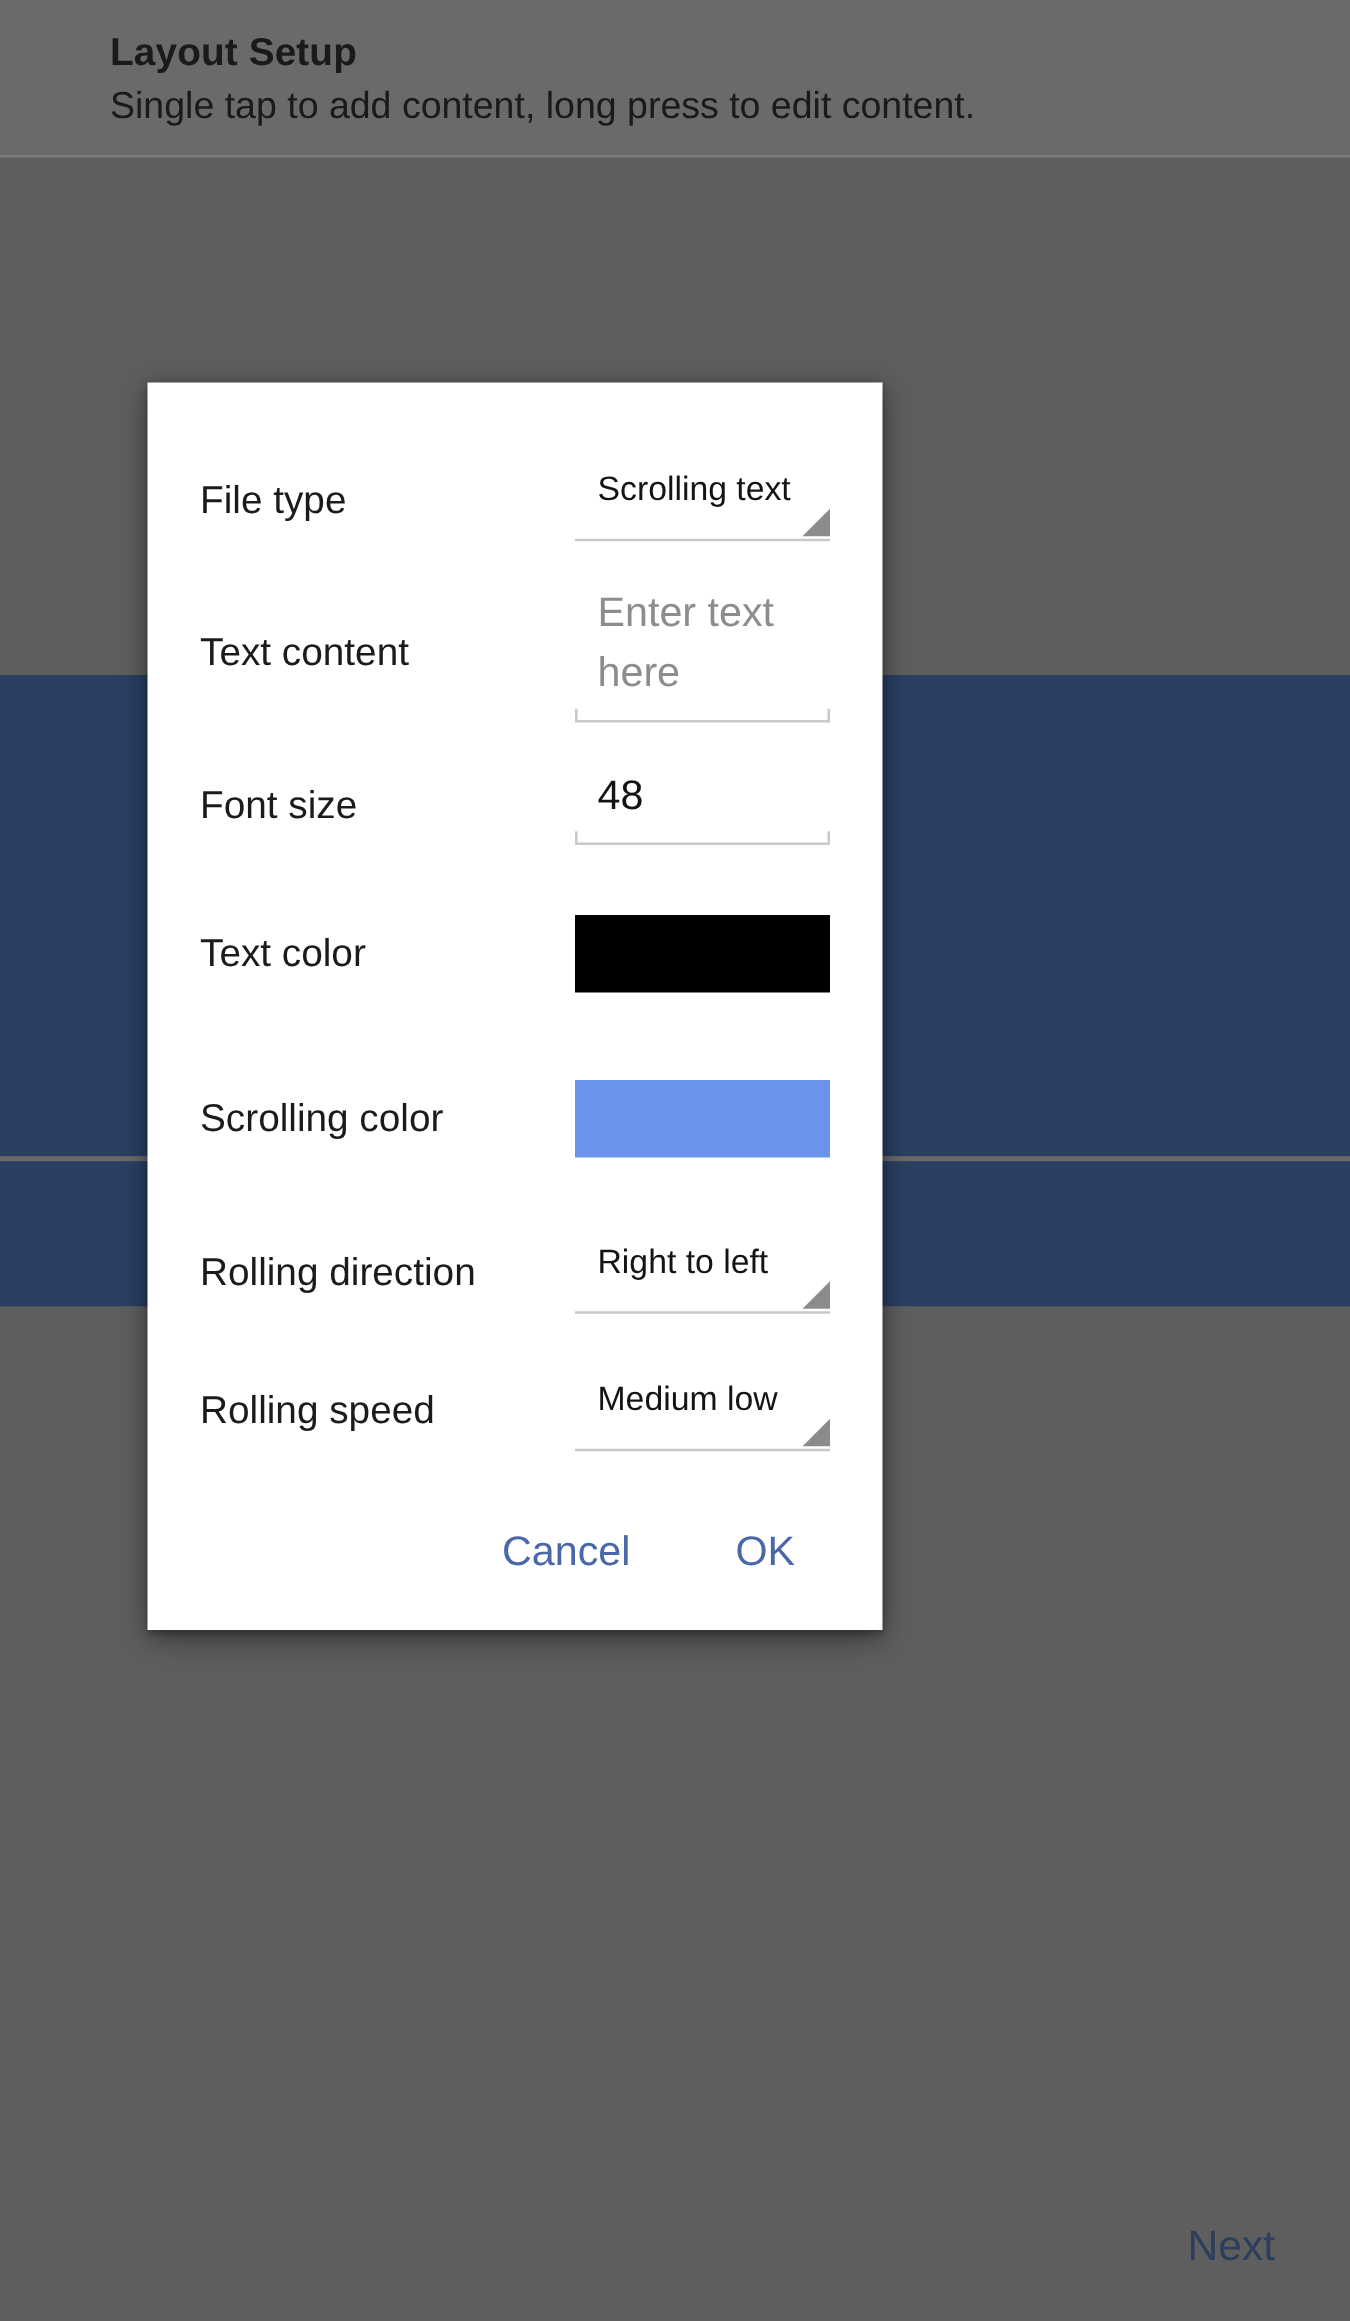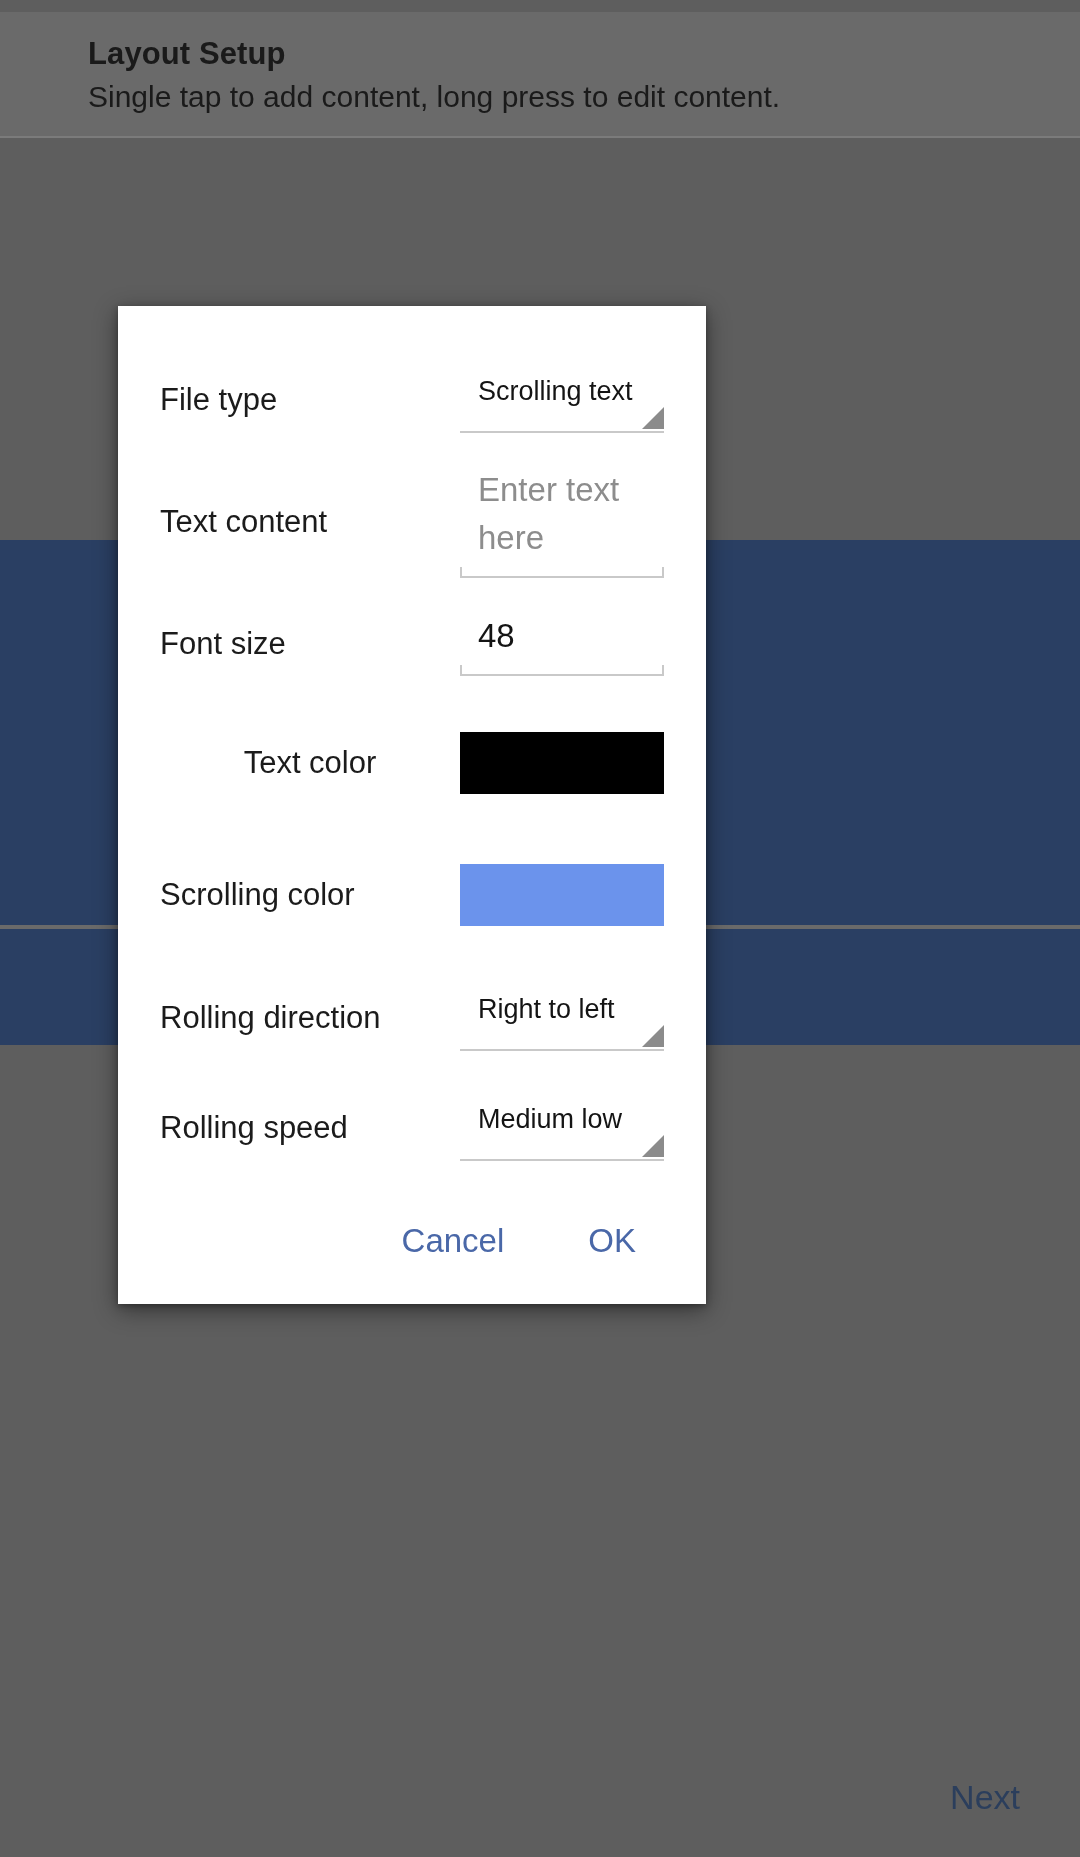--- a/index.html
+++ b/index.html
@@ -19,21 +19,21 @@
   
   #backdrop {
     position: absolute;
     inset: 0;
     background: #5e5e5e;
   }
 
   #app-header {
     position: absolute;
     left: 0;
-    top: 12px;
+    top: 0;
     width: 1080px;
     height: 126px;
     background: #6a6a6a;
     border-bottom: 2px solid #7b7b7b;
     box-sizing: border-box;
     padding: 22px 0 0 88px;
   }
   #app-header .title {
     font-size: 31px;
     font-weight: bold;
@@ -163,21 +163,21 @@
     height: 62px;
     width: 100%;
     display: block;
   }
   .row.swatch-row { min-height: 118px; }
 
   
   #row-file-type     { padding-top: 6px;  }
   #row-text-content  { margin-top: 24px; }
   #row-font-size     { margin-top: 24px; }
-  #row-text-color    { margin-top: 18px; text-align: center; }
+  #row-text-color    { margin-top: 18px; }
   #row-bg-color      { margin-top: 14px; }
   #row-direction     { margin-top: 22px; }
   #row-speed         { margin-top: 26px; }
 
   
   #dialog-actions {
     display: flex;
     justify-content: flex-end;
     align-items: center;
     padding: 42px 56px 34px 0;

